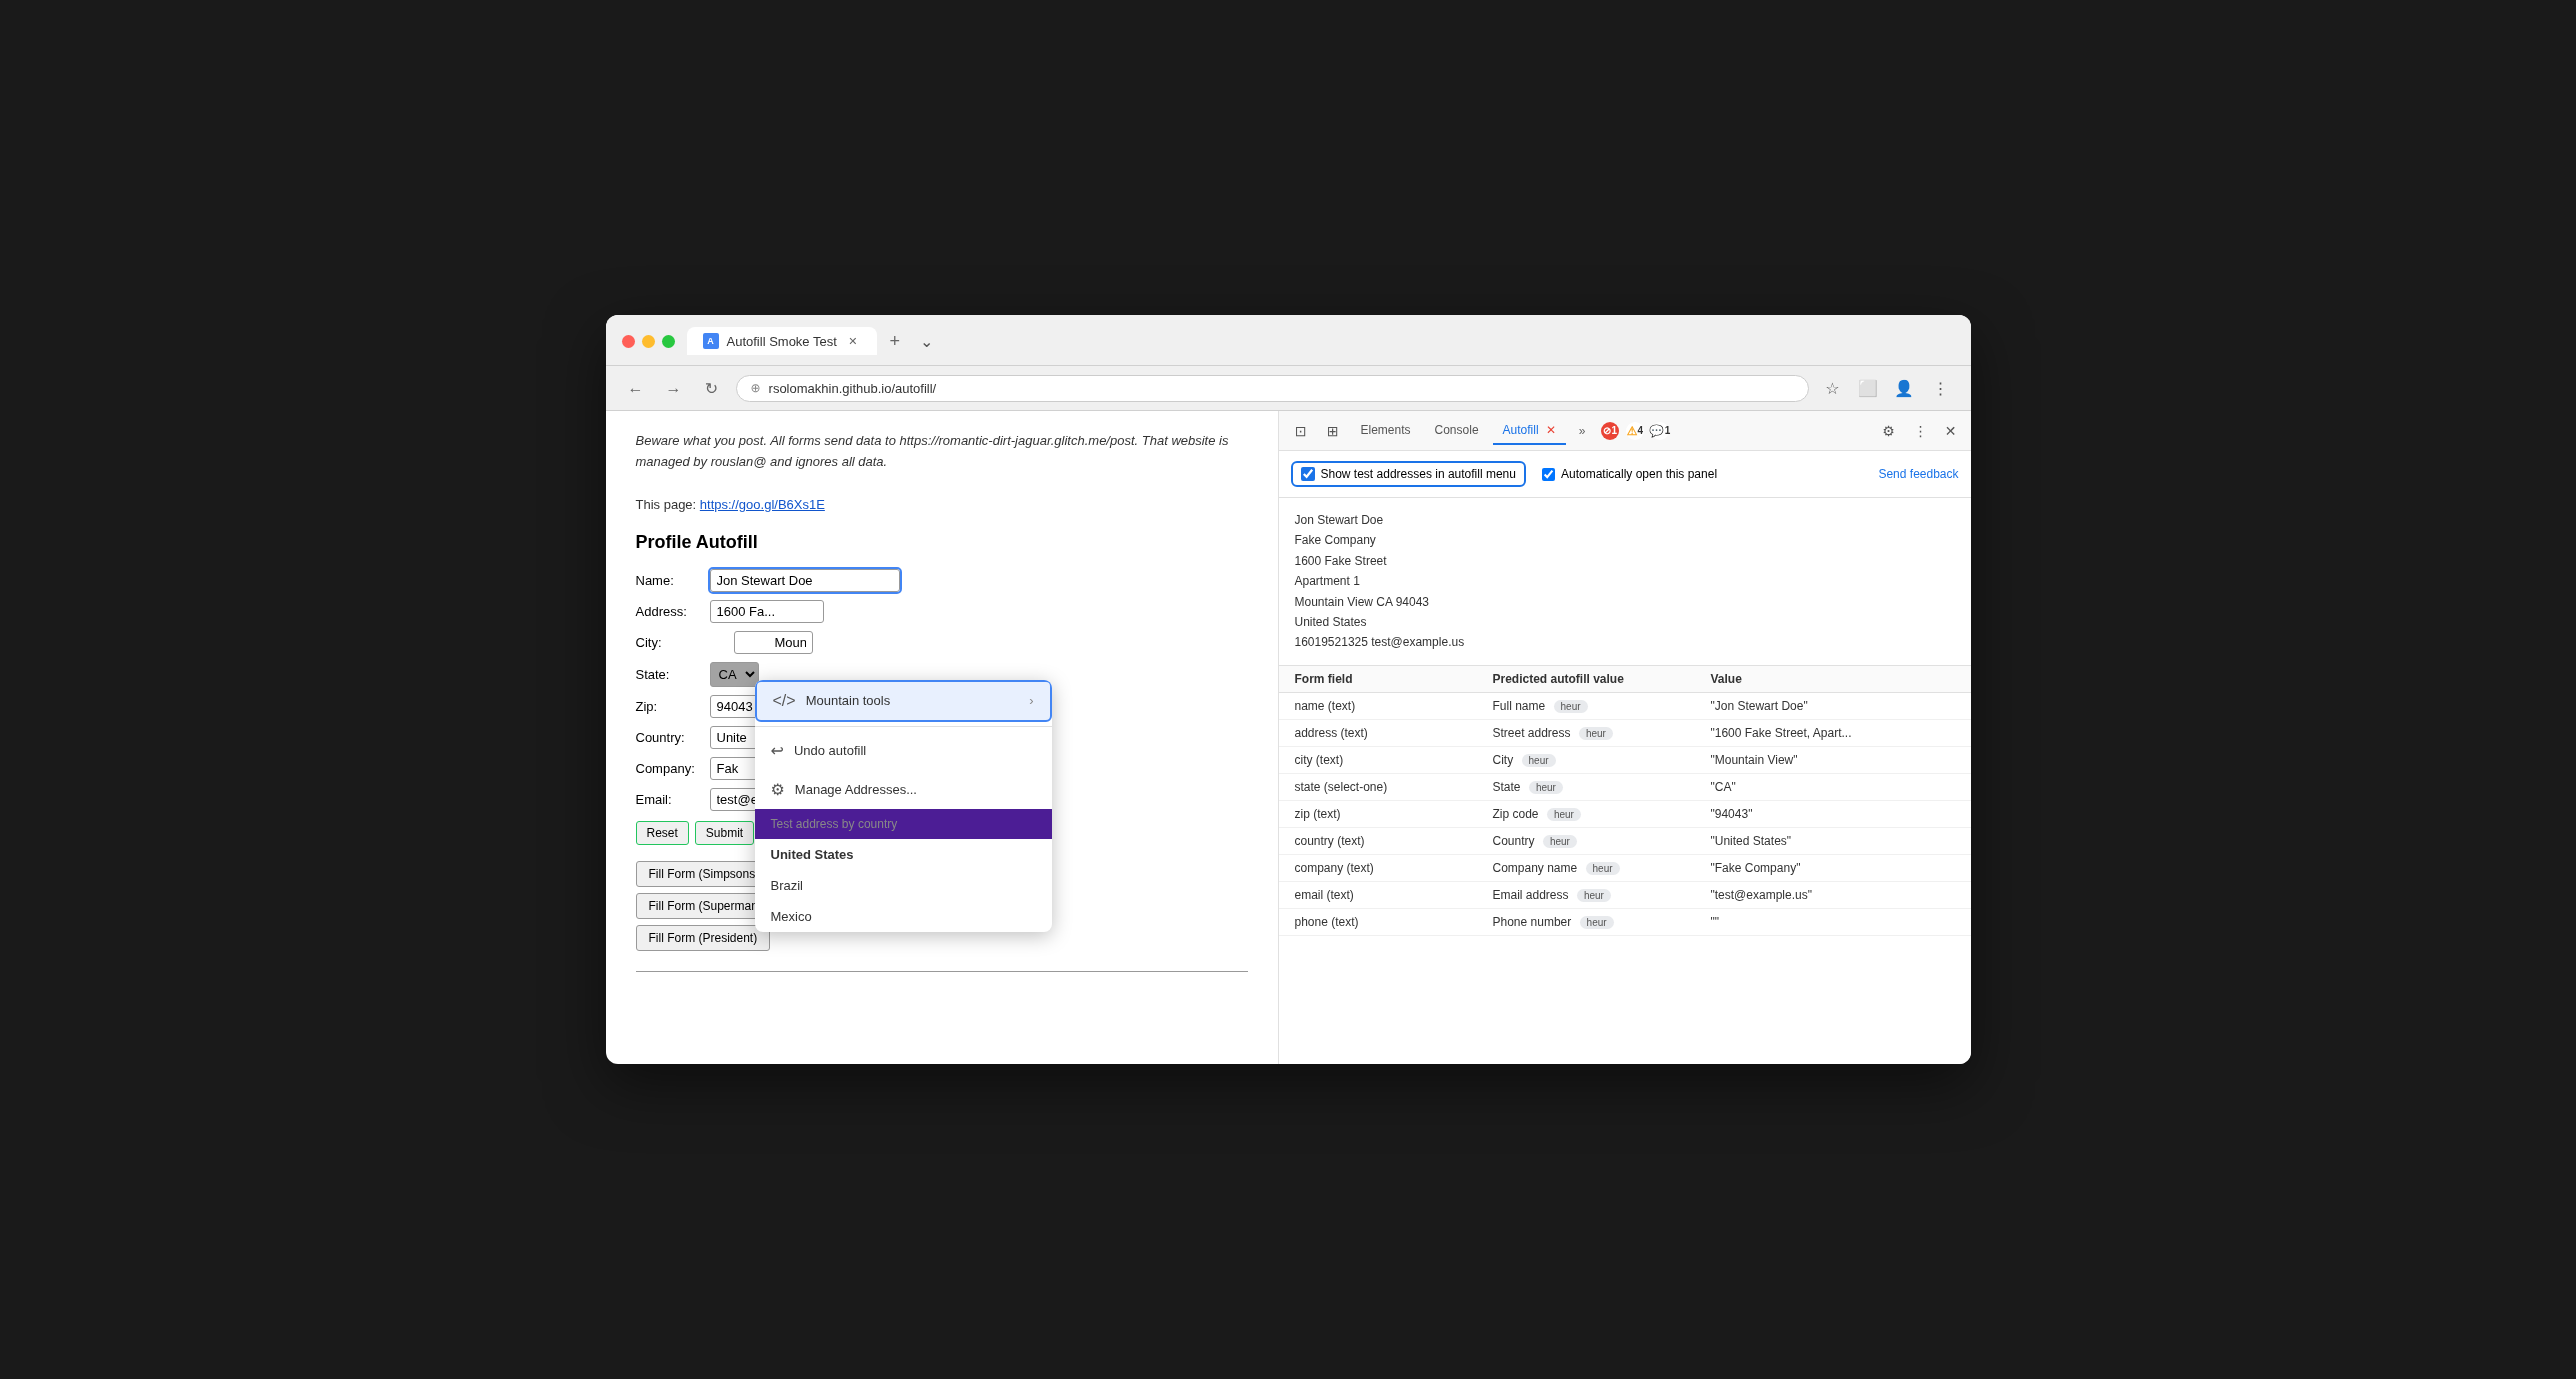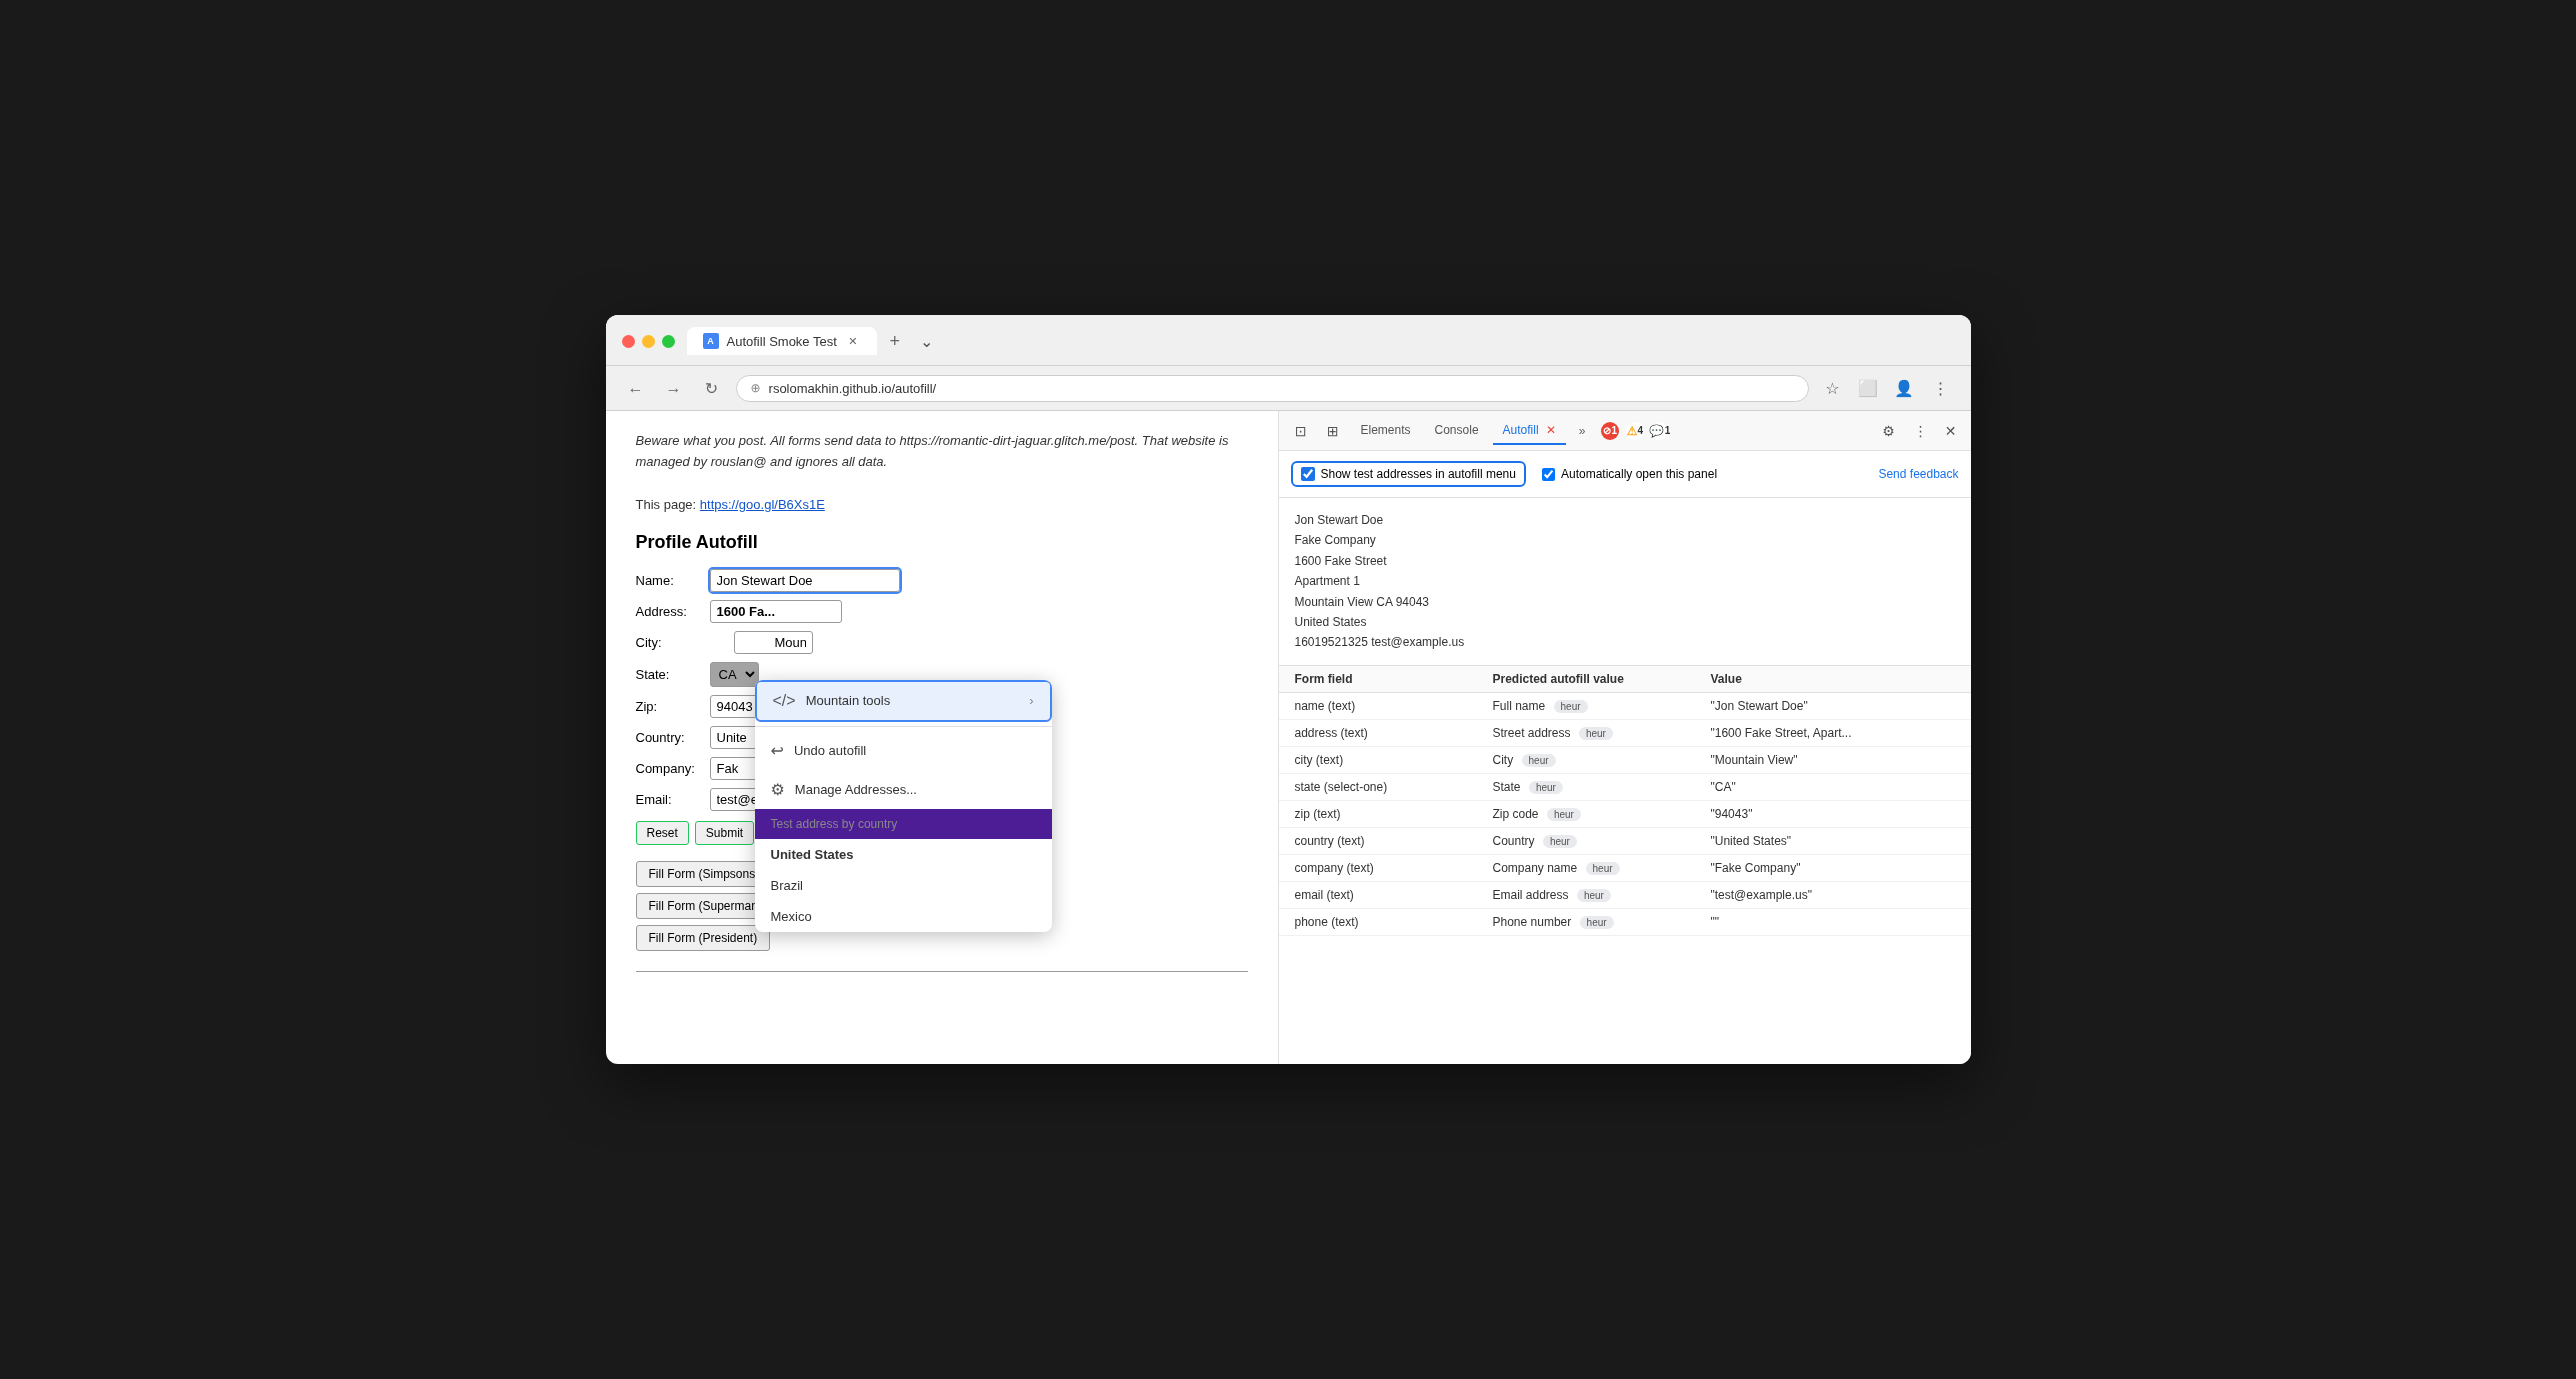--- a/index.html
+++ b/index.html
@@ -560,21 +560,21 @@
 
       <div class="section-title">Profile Autofill</div>
 
       <div class="form-row">
         <span class="form-label">Name:</span>
         <input class="form-input highlighted" type="text" value="Jon Stewart Doe" style="">
       </div>
 
       <div class="form-row">
         <span class="form-label">Address:</span>
-        <input class="form-input" type="text" style="width: 132px; font-weight: bold;" value="1600 Fa...">
+        <input class="form-input" type="text" style="width: 114px;" value="1600 Fa...">
       </div>
 
       <div class="form-row" style="position:relative;gap:24px;">
         <span class="form-label">City:</span>
         <input class="form-input" type="text" style="width: 79px; padding-left: 40px;" value="Mountain">
 
         <div class="dropdown-menu">
           <div class="dropdown-item active">
             <span class="dropdown-item-icon">&lt;/&gt;</span>
             <span>Mountain tools</span>

